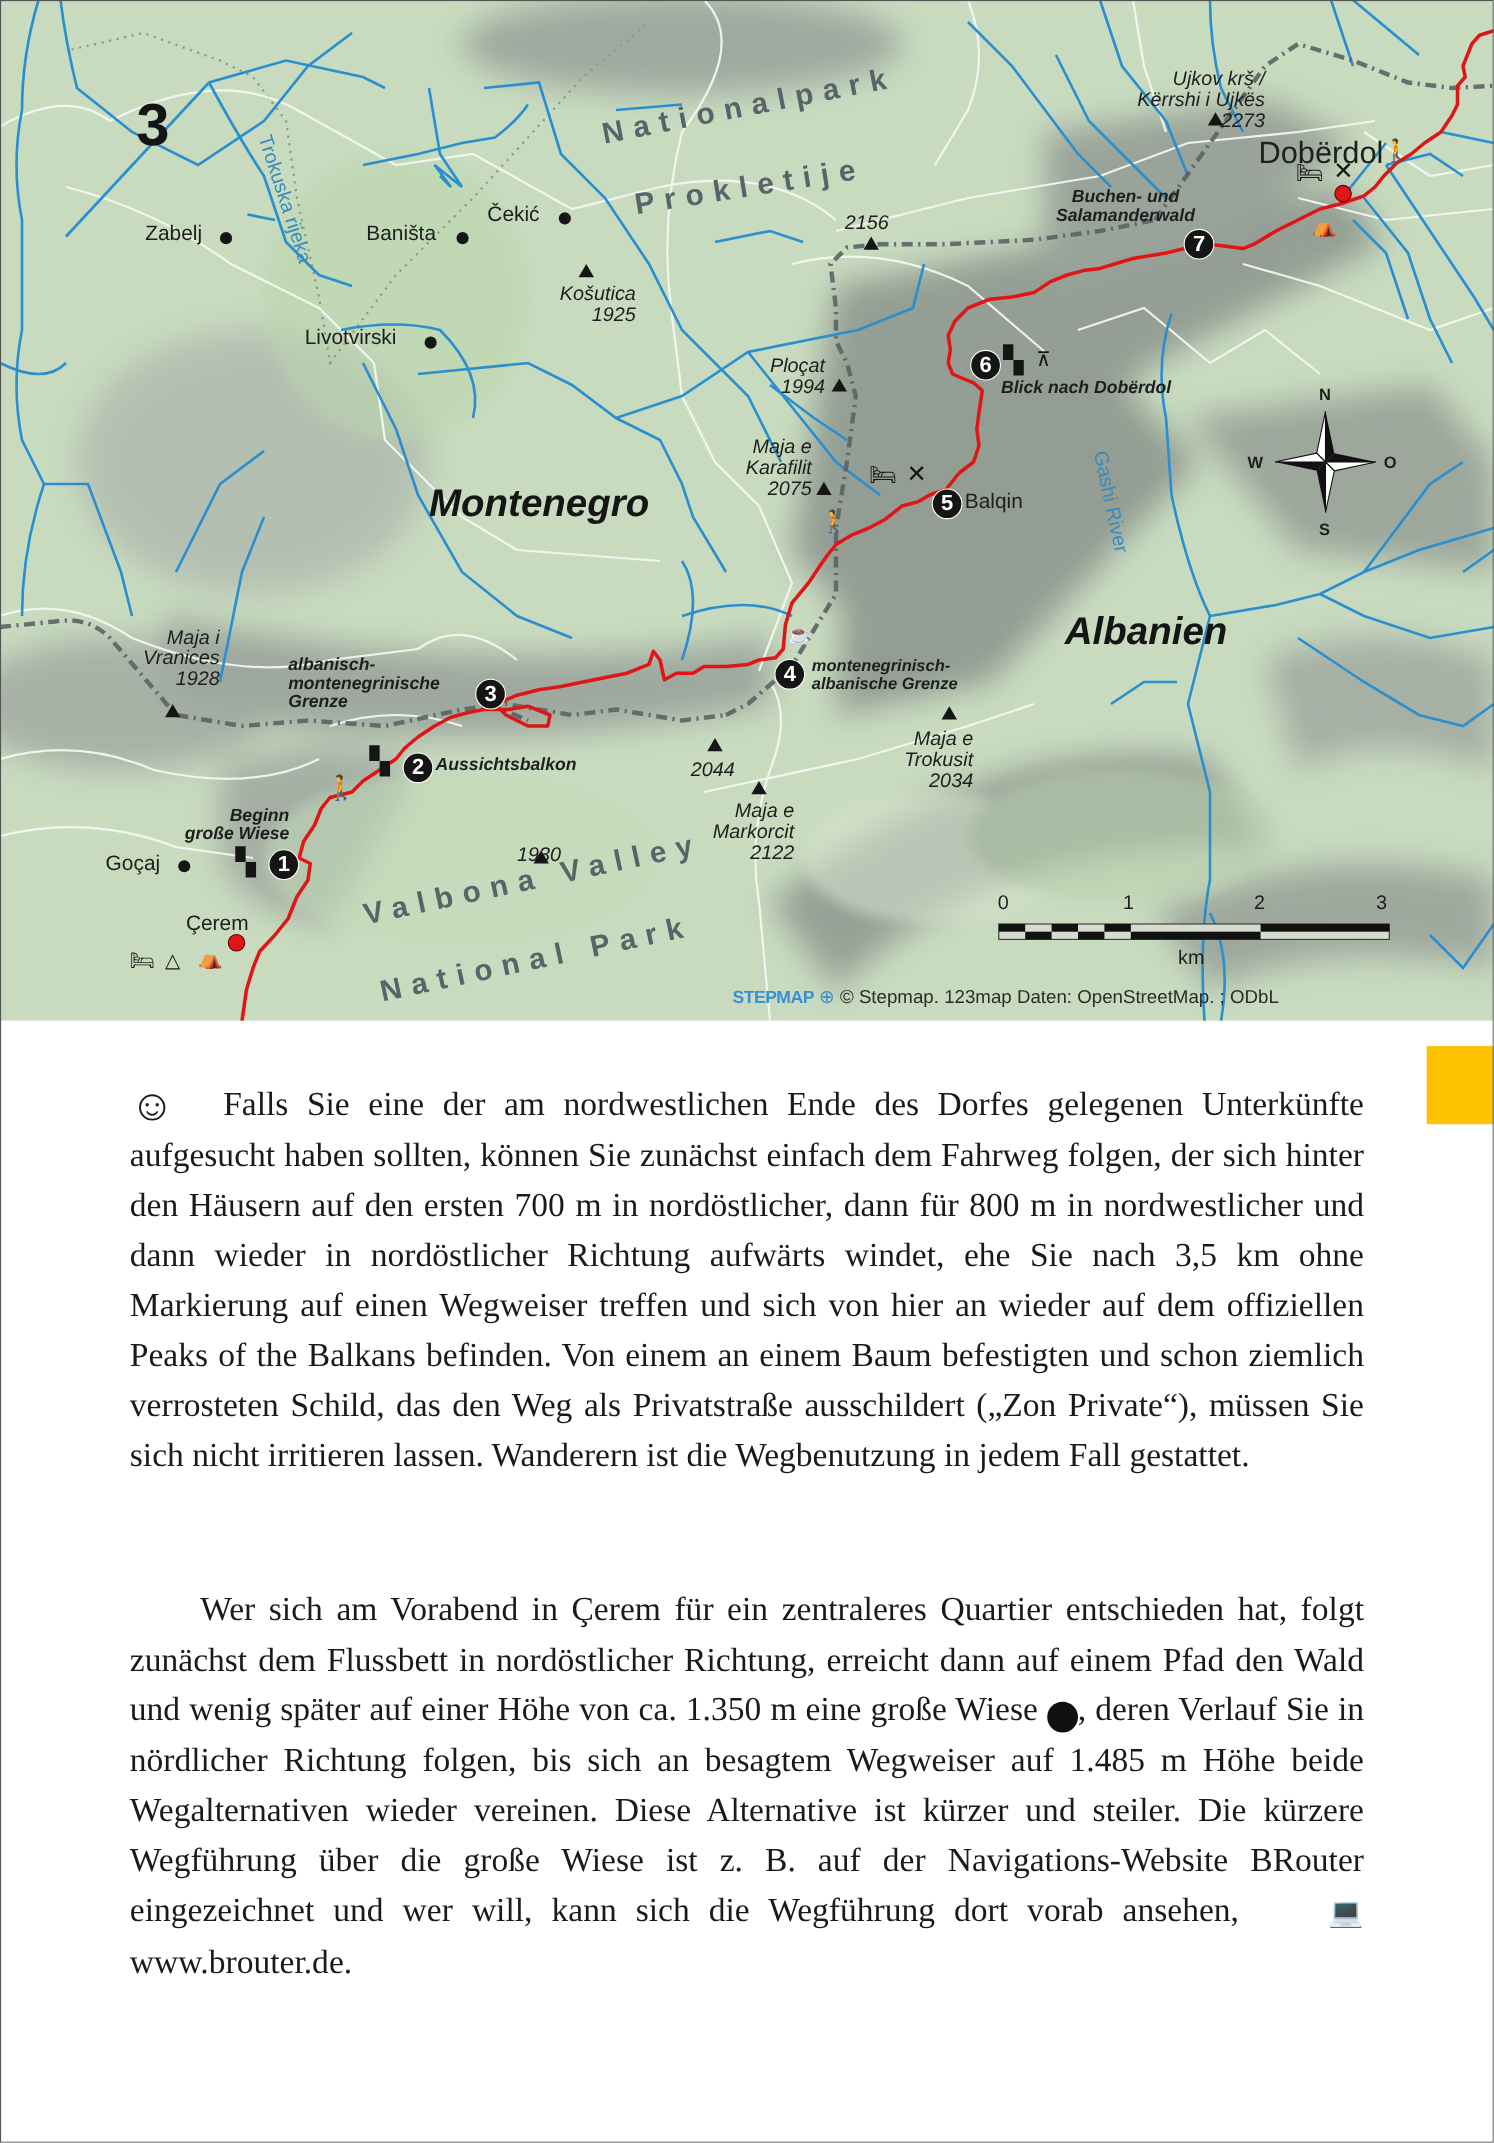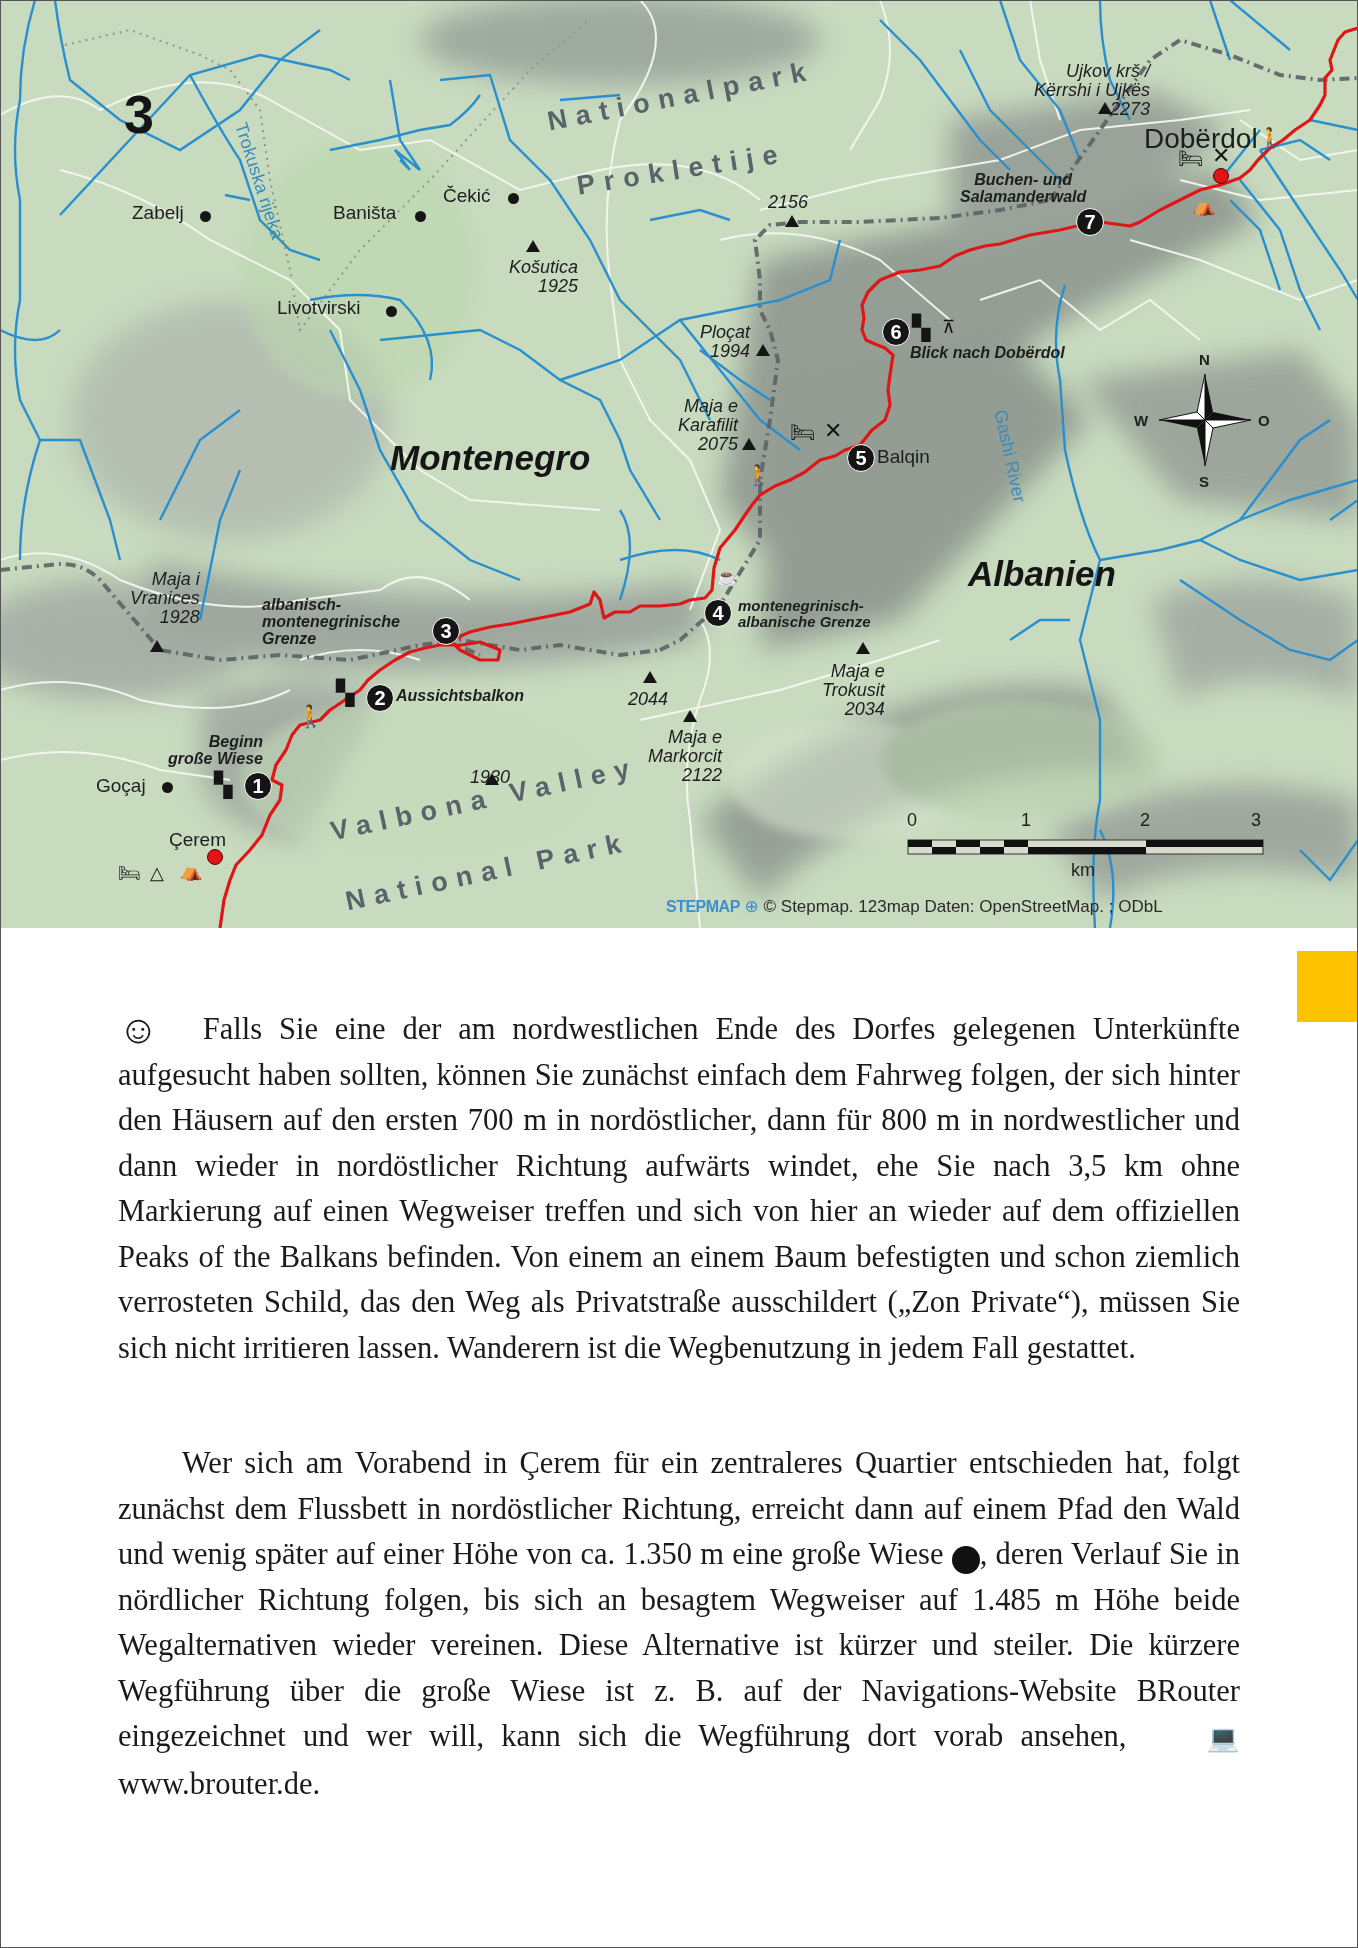--- a/index.html
+++ b/index.html
@@ -24,21 +24,21 @@
   .reddot { position:absolute; width:14px; height:14px; border-radius:50%; background:#e01515; border:1px solid #5a0000; }
   .icon { position:absolute; font-size:20px; color:#151515; line-height:1; }
   .river-lbl { position:absolute; color:#3a8bbd; font-size:18px; white-space:nowrap; }
   .scale-num { position:absolute; font-size:18px; color:#1e1e1e; }
   .copyright { position:absolute; font-size:17px; color:#2b2b2b; white-space:nowrap; }
   .stepmap { color:#3b8fd0; font-weight:bold; font-size:16px; letter-spacing:-0.5px; }
   .yellow-tab { position:absolute; left:1297px; top:951px; width:61px; height:71px; background:#fdc300; }
   .text { position:absolute; left:118px; width:1122px; font-family:"Liberation Serif", serif; font-size:30.5px;
           line-height:45.5px; color:#1a1a1a; text-align:justify; }
   .text p { margin:0; }
-  .p1 { top:982px;margin-top:25px; }
+  .p1 { top:982px; }
   .p2 { top:1441px; text-indent:64px; }
   .smiley { display:inline-block; font-size:40px; vertical-align:-4px; margin-right:44px; line-height:30px; }
   .circ-num { display:inline-block; width:28px; height:28px; border-radius:50%; background:#111; color:#fff; font-family:"Liberation Sans", sans-serif;
               font-weight:bold; font-size:21px; line-height:28px; text-align:center; vertical-align:-3px; }
   .laptop { display:inline-block; font-size:26px; vertical-align:-1px; }
 </style>
 </head>
 <body>
 
 <div class="map">

